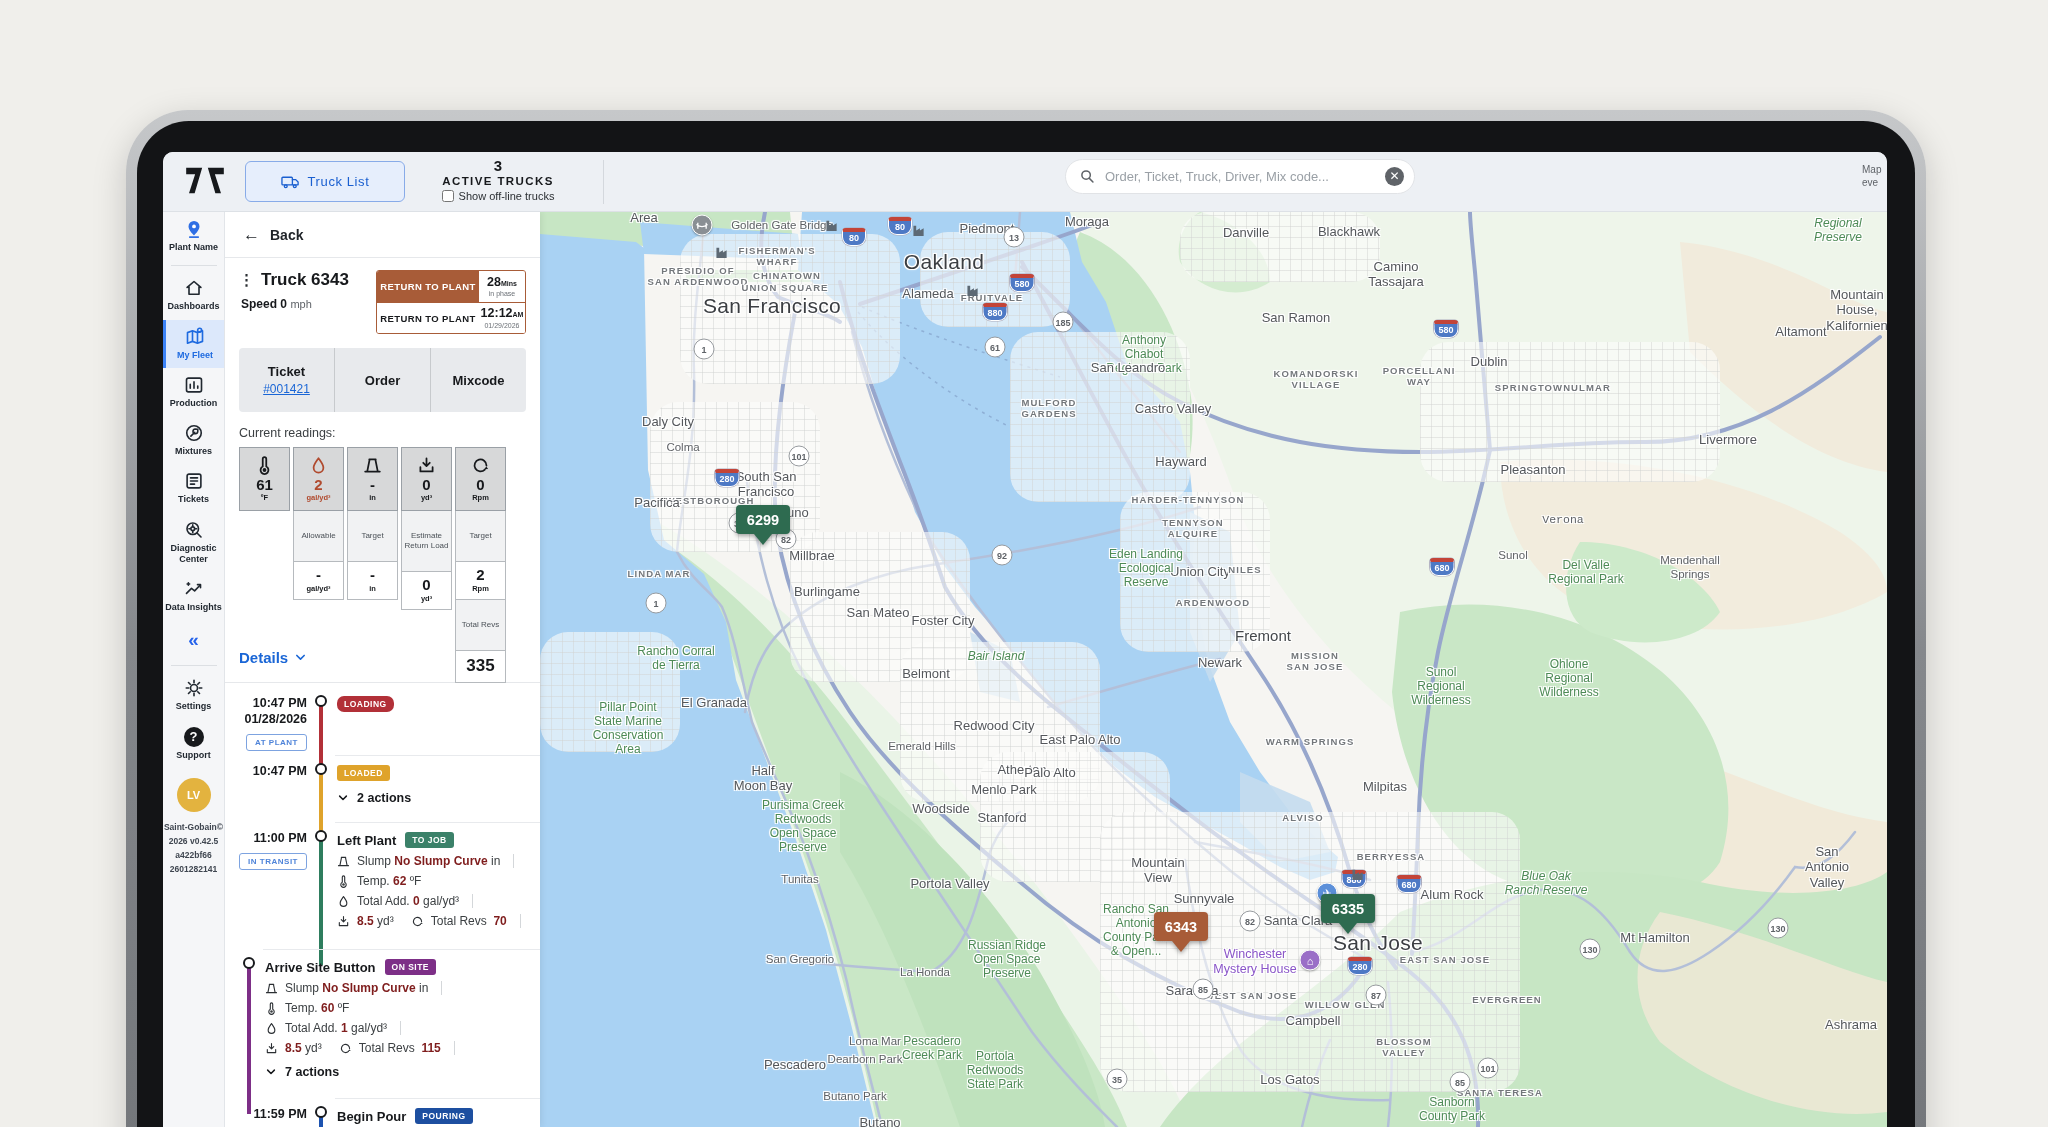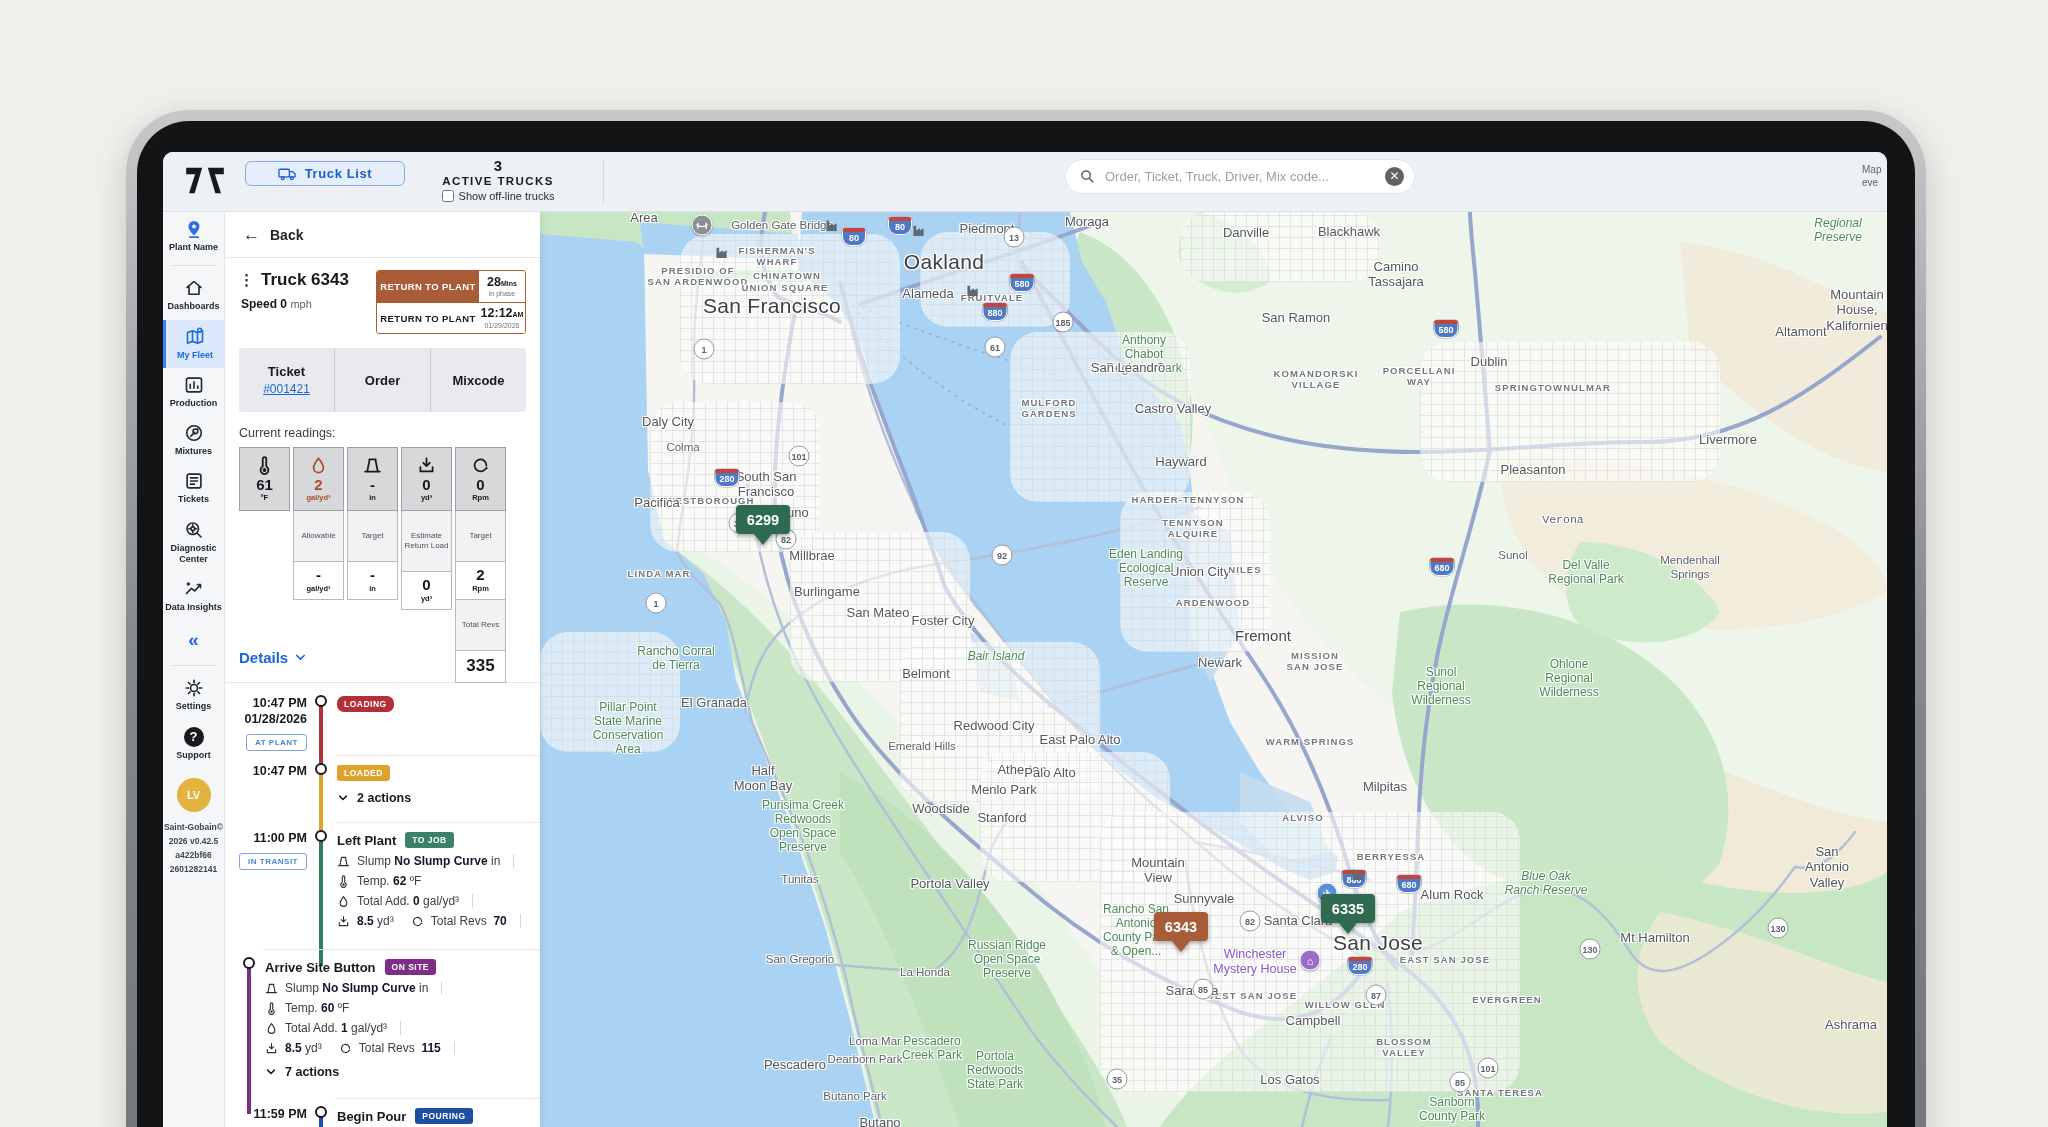--- a/index.html
+++ b/index.html
@@ -7,22 +7,22 @@
 body{font-family:"Liberation Sans",sans-serif;background:#f0efeb}
 .canvas{position:relative;width:2048px;height:1127px;overflow:hidden}
 
 .laptop{position:absolute;left:126px;top:110px;width:1800px;height:1200px;border-radius:62px;
  background:linear-gradient(180deg,#c6c8ca,#85888c 45%,#6e7175);box-shadow:0 10px 34px rgba(0,0,0,.18)}
 .bezel{position:absolute;left:137px;top:121px;width:1778px;height:1180px;border-radius:52px;background:#131416}
 .screen{position:absolute;left:163px;top:152px;width:1724px;height:975px;background:#edf0f4;overflow:hidden;border-radius:10px 10px 0 0}
 
 .topbar{position:absolute;left:0;top:0;width:1724px;height:60px;background:#edf0f4;border-bottom:1px solid #dde1e6;z-index:50}
 .logo{position:absolute;left:23px;top:12px}
-.btn-trucklist{position:absolute;left:82px;top:9px;width:160px;height:25px;border:1.5px solid #88abe8;background:#e6eefc;border-radius:6px;
- display:flex;align-items:center;justify-content:center;gap:8px;color:#1a5fd0;font-size:13px;font-weight:700;letter-spacing:.6px;cursor:pointer}
+.btn-trucklist{position:absolute;left:82px;top:9px;width:160px;height:41px;border:1.5px solid #88abe8;background:#e6eefc;border-radius:6px;
+ display:flex;align-items:center;justify-content:center;gap:8px;color:#1a5fd0;font-size:13px;font-weight:400;letter-spacing:.6px;cursor:pointer}
 .active-group{position:absolute;left:255px;top:5px;width:160px;text-align:center}
 .active-count{font-size:15px;font-weight:700;color:#17191c}
 .active-label{font-size:11.5px;font-weight:700;letter-spacing:1.4px;color:#17191c;margin-top:1px}
 .offline-row{display:flex;align-items:center;justify-content:center;gap:5px;margin-top:3px;font-size:11px;color:#2b2f33}
 .offline-row input{width:12px;height:12px;accent-color:#fff;cursor:pointer}
 .tb-div{position:absolute;left:440px;top:8px;width:1px;height:44px;background:#d4d8dd}
 .search{position:absolute;left:902px;top:7px;width:350px;height:35px;background:#fff;border:1px solid #e1e3e6;border-radius:18px;
  display:flex;align-items:center;padding:0 10px 0 14px;gap:10px}
 .search input{flex:1;border:none;outline:none;font-size:13px;color:#3c4043;background:transparent;font-family:"Liberation Sans",sans-serif}
 .search input::placeholder{color:#9aa0a6}
@@ -93,21 +93,21 @@
 .tl-g{width:28px;flex:none;position:relative}
 .tl-seg{position:absolute;left:50%;top:16px;bottom:-16px;width:4px;transform:translateX(-50%)}
 .tl-e:last-child .tl-seg{bottom:-300px}
 .tl-dot{position:absolute;left:50%;top:8px;width:12px;height:12px;background:#fff;border:2.5px solid #17191c;border-radius:50%;transform:translateX(-50%);z-index:2}
 .tl-b{flex:1;padding:8px 12px 12px 2px;min-height:100%}
 .tl-e + .tl-e .tl-b{border-top:1px solid #e8eaed}
 .tl-hd{display:flex;align-items:center;gap:9px;margin-top:1px}
 .tl-title{font-size:13px;font-weight:700;color:#17191c}
 .chip{color:#fff;font-size:8.5px;font-weight:700;letter-spacing:.5px;border-radius:3px;padding:3px 7px}
 .trow{display:flex;align-items:center;gap:7px;margin-top:6px;font-size:12px;color:#3c4043}
-.trow b{color:#0f172a}
+.trow b{color:#7f1d1d}
 .trow svg{width:13px;height:13px;stroke:#2b2f33;fill:none;stroke-width:1.2;stroke-linecap:round;stroke-linejoin:round;flex:none}
 .pipe{width:1px;height:14px;background:#d4d7da;margin-left:6px}
 .tl-actions{display:flex;align-items:center;gap:8px;margin-top:10px;font-size:12.5px;font-weight:700;color:#17191c;cursor:pointer}
 .tl-actions svg{width:12px;height:12px;stroke:#17191c;fill:none;stroke-width:2;stroke-linecap:round;stroke-linejoin:round}
 
 .map{position:absolute;left:377px;top:60px;width:1347px;height:915px;background:#f5f4f1;overflow:hidden;cursor:grab}
 .map svg.base{position:absolute;left:0;top:0}
 .urb{position:absolute;background-color:rgba(253,253,252,.6);border-radius:28px;
  background-image:repeating-linear-gradient(0deg,rgba(209,211,209,.5) 0 1px,transparent 1px 11px),repeating-linear-gradient(90deg,rgba(209,211,209,.5) 0 1px,transparent 1px 11px)}
 .mlbl{position:absolute;transform:translate(-50%,-50%);white-space:pre-line;text-align:center;line-height:1.18;

